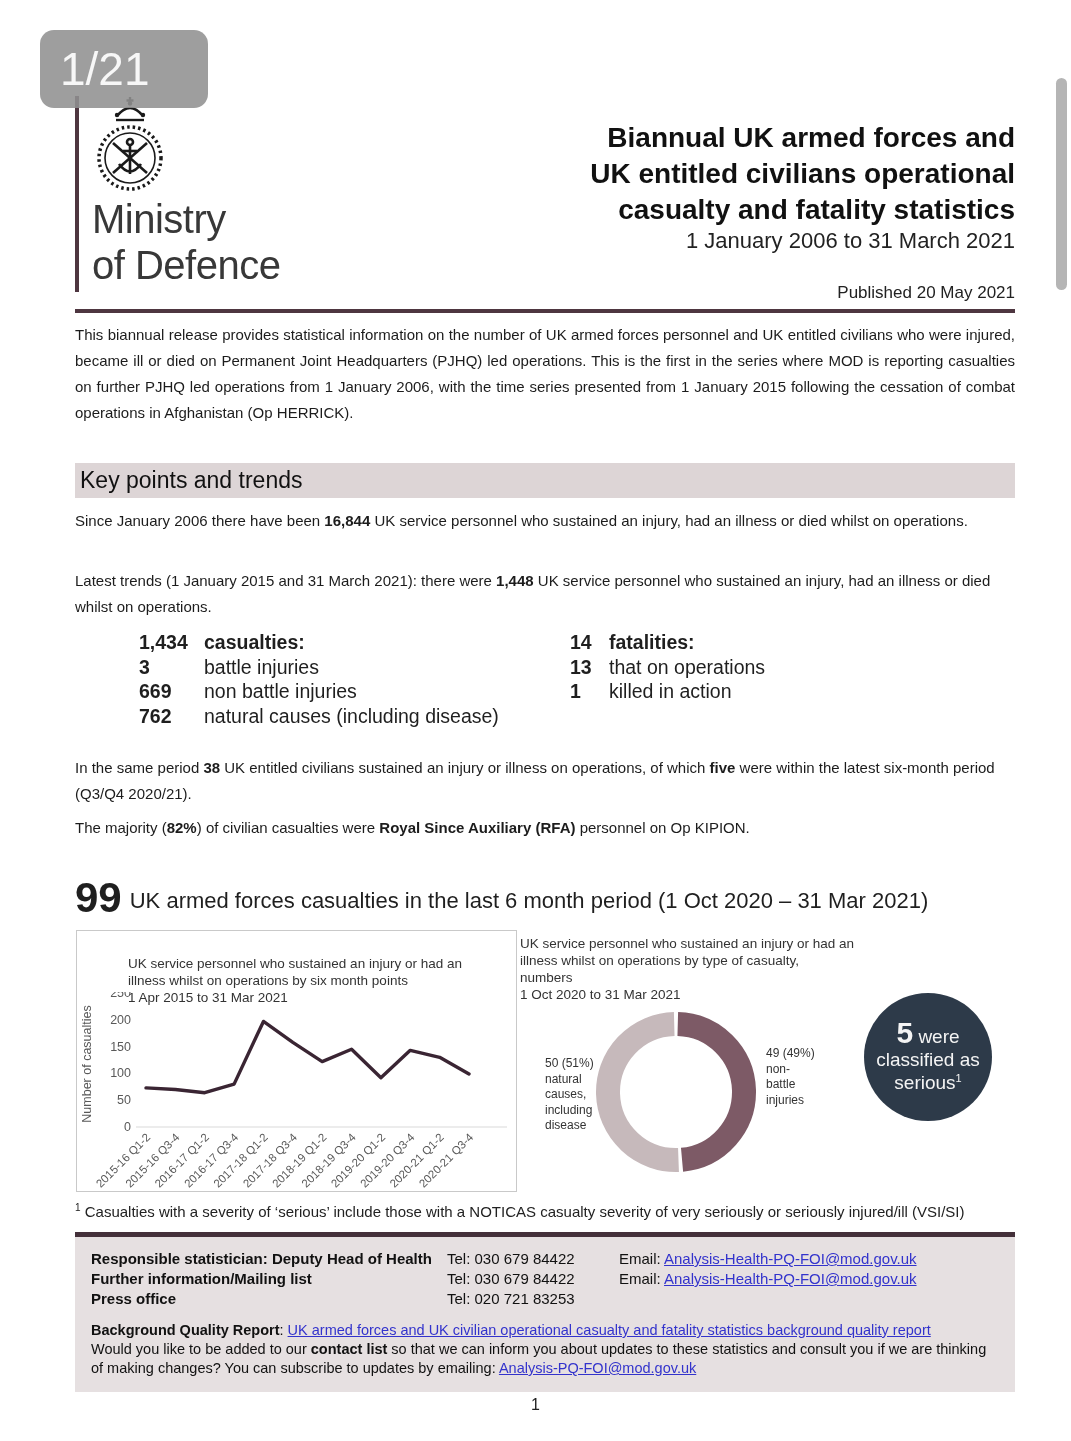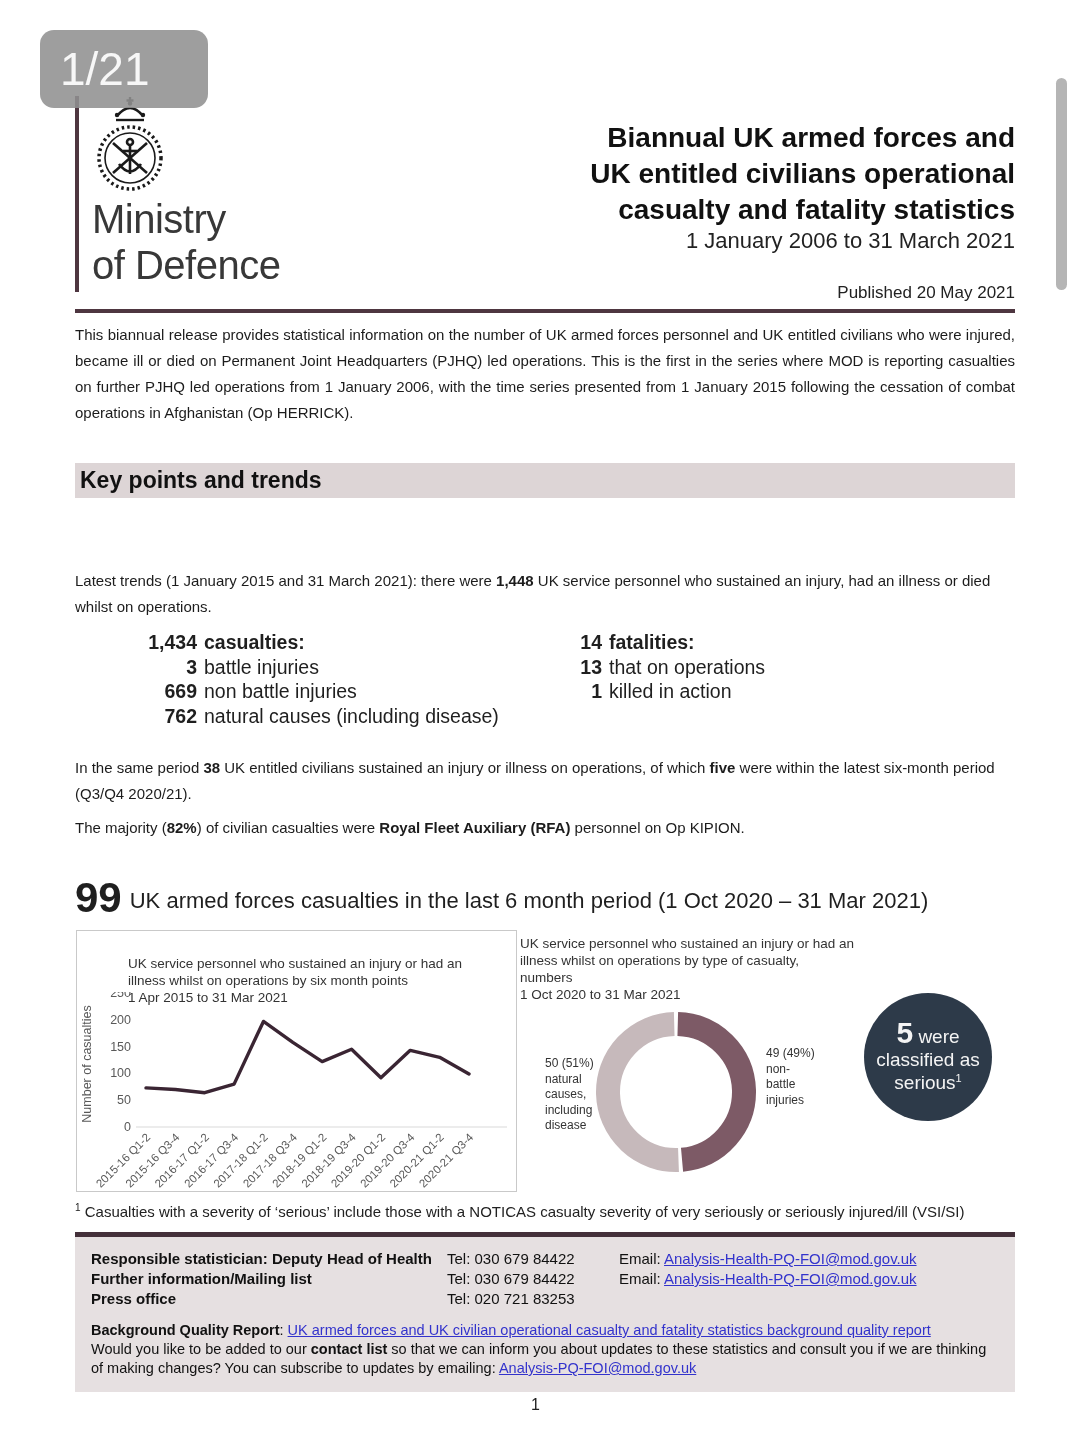--- a/index.html
+++ b/index.html
@@ -18,27 +18,27 @@
   .org-name{left:92px;top:196px;font-size:40px;line-height:46px;color:#383838;letter-spacing:-.5px;}
   .doc-title{left:480px;top:120px;width:535px;text-align:right;font-size:28px;font-weight:bold;
     line-height:36px;color:#111;}
   .doc-subtitle{left:480px;top:228px;width:535px;text-align:right;font-size:22px;color:#222;}
   .published{left:480px;top:283px;width:535px;text-align:right;font-size:17px;color:#222;}
   .hrule{left:75px;top:309px;width:940px;height:4px;background:#4e3640;}
 
   
   .para{left:75px;width:940px;font-size:15px;line-height:26px;text-align:justify;color:#1c1c1c;}
   .section-head{left:75px;top:463px;width:940px;height:35px;background:#ddd5d6;
-    font-size:23px;font-weight:bold;display:flex;align-items:center;padding-left:5px;
+    font-size:23px;font-weight:normal;display:flex;align-items:center;padding-left:5px;
     box-sizing:border-box;color:#111;}
 
   
   .stat-col{font-size:19.5px;line-height:24.5px;}
   .stat-row{display:flex;}
-  .stat-row .num{font-weight:bold;text-align:right;margin-right:7px;}
+  .stat-row .num{font-weight:bold;text-align:left;margin-right:7px;}
   .col-cas .num{width:58px;}
   .col-fat .num{width:32px;}
   .stat-row.hd .lbl{font-weight:bold;}
 
   
   .headline{left:75px;top:874px;width:940px;}
   .headline .big{font-size:42px;font-weight:bold;vertical-align:-4px;}
   .headline .rest{font-size:22px;margin-left:8px;}
 
   
@@ -122,20 +122,21 @@
   </div>
   <div class="abs doc-subtitle">1 January 2006 to 31 March 2021</div>
   <div class="abs published">Published 20 May 2021</div>
   <div class="abs hrule"></div>
 
   <div class="abs para" style="top:322px;">This biannual release provides statistical information on the number of UK armed forces personnel and UK entitled civilians who were injured, became ill or died on Permanent Joint Headquarters (PJHQ) led operations. This is the first in the series where MOD is reporting casualties on further PJHQ led operations from 1 January 2006, with the time series presented from 1 January 2015 following the cessation of combat operations in Afghanistan (Op HERRICK).</div>
 
   <div class="abs section-head">
     <span>Key points and trends</span>
   </div>
+  <div class="abs para" style="top:508px;text-align:left;"><span>Since January 2006 there have been </span><b>16,844</b><span> UK service personnel who sustained an injury, had an illness or died whilst on operations.</span></div>
   <div class="abs para" style="top:568px;text-align:left;"><span>Latest trends (1 January 2015 and 31 March 2021): there were </span><b>1,448</b><span> UK service personnel who sustained an injury, had an illness or died whilst on operations.</span></div>
 
   <div class="abs stat-col col-cas" style="left:139px;top:630px;">
     <div class="stat-row hd">
         <span class="num">1,434</span>
         <span class="lbl">casualties:</span>
       </div>
     <div class="stat-row">
         <span class="num">3</span>
         <span class="lbl">battle injuries</span>
@@ -158,21 +159,21 @@
         <span class="num">13</span>
         <span class="lbl">that on operations</span>
       </div>
     <div class="stat-row">
         <span class="num">1</span>
         <span class="lbl">killed in action</span>
       </div>
   </div>
 
   <div class="abs para" style="top:755px;text-align:left;"><span>In the same period </span><b>38</b><span> UK entitled civilians sustained an injury or illness on operations, of which </span><b>five</b><span> were within the latest six-month period (Q3/Q4 2020/21).</span></div>
-  <div class="abs para" style="top:815px;text-align:left;"><span>The majority (</span><b>82%</b><span>) of civilian casualties were </span><b>Royal Fleet Auxiliary (RFA)</b><span> personnel on Op KIPION.</span></div>
+  <div class="abs para" style="top:815px;text-align:left;"><span>The majority (</span><b>82%</b><span>) of civilian casualties were </span><b>Royal Since Auxiliary (RFA)</b><span> personnel on Op KIPION.</span></div>
 
   <div class="abs headline">
     <span class="big">99</span><span class="rest">UK armed forces casualties in the last 6 month period (1 Oct 2020 – 31 Mar 2021)</span>
   </div>
 
   <div class="abs chart-box"></div>
   <div class="abs chart-title lc-title">
     <span>UK service personnel who sustained an injury or had an illness whilst on operations by six month points</span>
     <div>1 Apr 2015 to 31 Mar 2021</div>
   </div>

